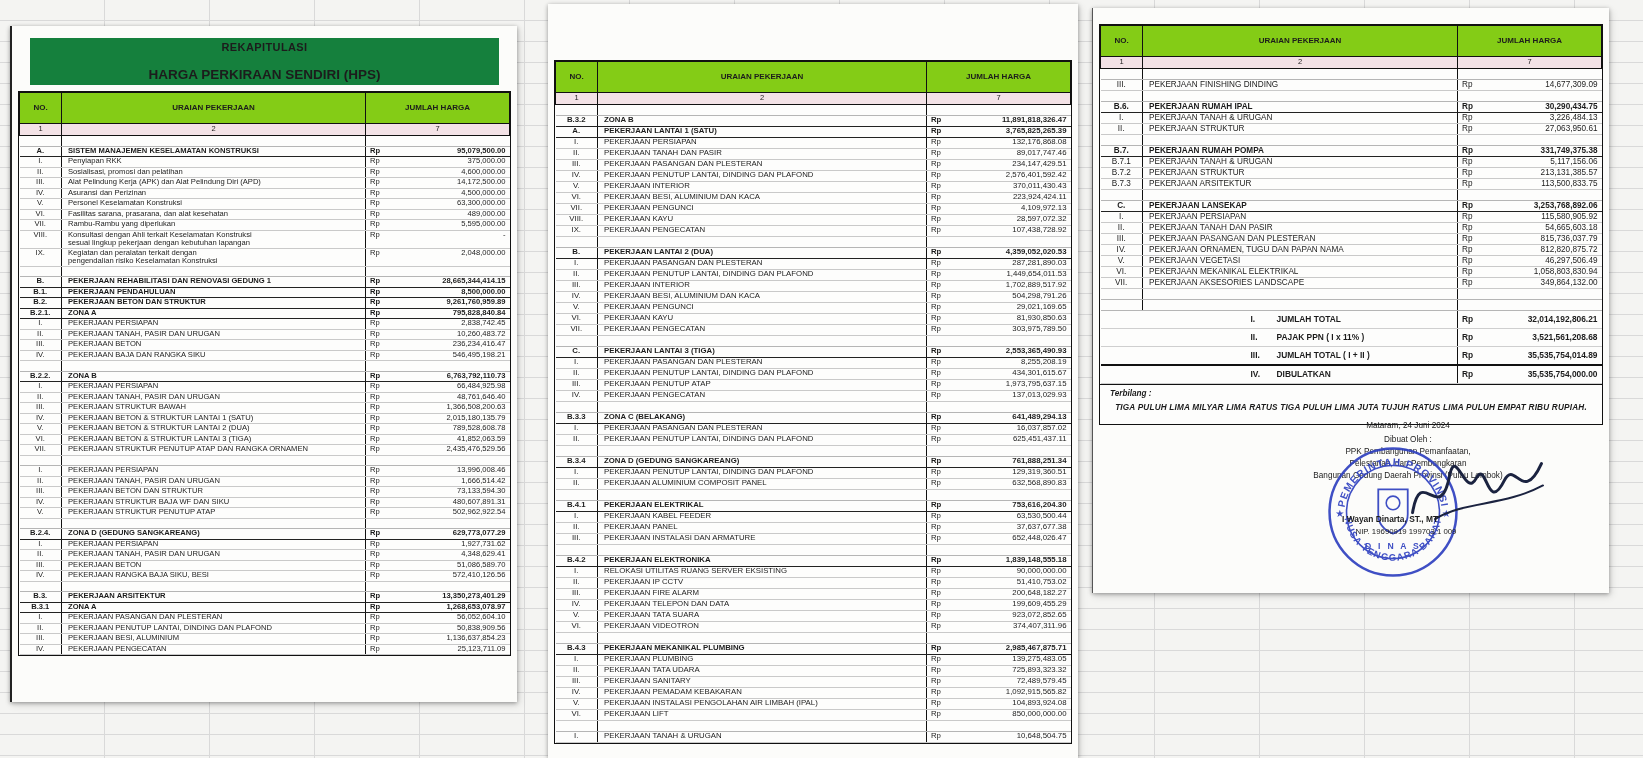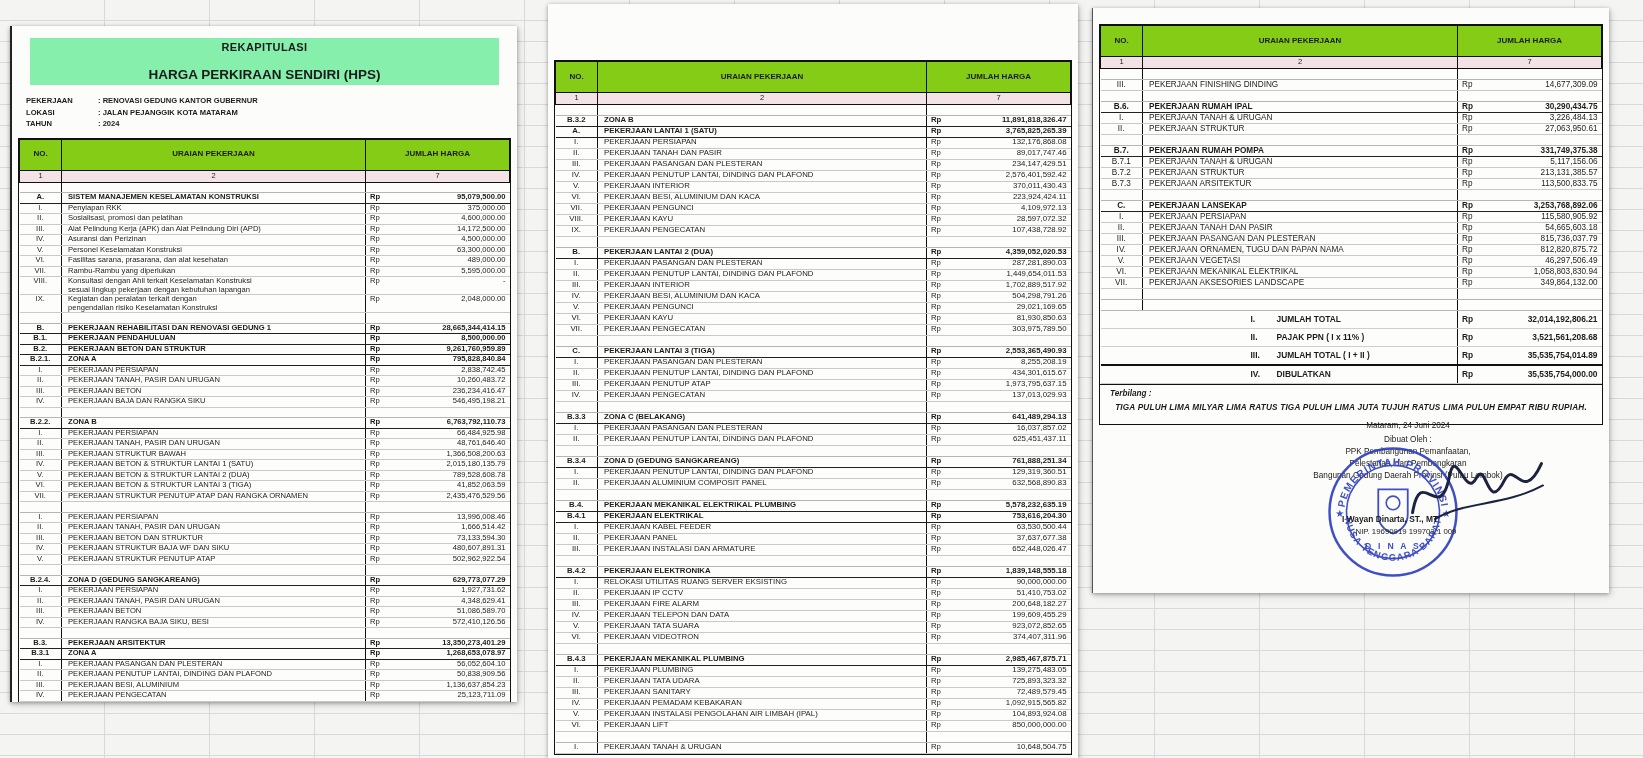--- a/index.html
+++ b/index.html
@@ -10,21 +10,21 @@
     background:
       repeating-linear-gradient(to right, transparent 0 104px, #d9d9d9 104px 105px),
       repeating-linear-gradient(to bottom, transparent 0 20px, #d9d9d9 20px 21px),
       #f4f4f2;
   }
   .page{position:absolute;background:#fcfcfa;box-shadow:0 1px 4px rgba(0,0,0,.35),2px 3px 8px rgba(0,0,0,.12);overflow:hidden;}
   .pg1{left:10px;top:26px;width:505px;height:676px;border-left:2px solid #222;}
   .pg2{left:548px;top:4px;width:530px;height:754px;}
   .pg3{left:1092px;top:8px;width:516px;height:585px;border-left:1px solid #555;}
 
-  .doc-title{margin:12px 18px 6px;padding:3px 0;background:#86efac;}
+  .doc-title{margin:12px 18px 6px;padding:3px 0;background:#15803d;}
   .t1{font-size:11px;font-weight:700;text-align:center;letter-spacing:.4px;}
   .t2{font-size:13.5px;font-weight:700;text-align:center;margin-top:14px;}
   .meta{margin:10px 0 8px 14px;border-collapse:collapse;}
   .meta td{font-size:7.8px;font-weight:700;padding:1px 0;vertical-align:top;}
   .meta td.ml{width:72px;}
 
   .tbl-wrap{border:1.6px solid #111;margin:0 6px;background:#fdfdfc;}
   table.tbl{border-collapse:collapse;width:100%;table-layout:fixed;}
   col.w-no{width:42px;} col.w-rp{width:26px;} col.w-amt{width:118px;}
   .tbl td{padding:0 2px;vertical-align:top;line-height:1.12;overflow:hidden;white-space:nowrap;}
@@ -60,36 +60,20 @@
 </head>
 <body>
 
 <div>
 
   <div class="page pg1">
     <div class="doc-title">
       <div class="t1">REKAPITULASI</div>
       <div class="t2">HARGA PERKIRAAN SENDIRI (HPS)</div>
     </div>
-    <table class="meta">
-      <tbody>
-          <tr>
-        <td class="ml">PEKERJAAN</td>
-        <td>: RENOVASI GEDUNG KANTOR GUBERNUR</td>
-      </tr>
-      <tr>
-        <td class="ml">LOKASI</td>
-        <td>: JALAN PEJANGGIK KOTA MATARAM</td>
-      </tr>
-      <tr>
-        <td class="ml">TAHUN</td>
-        <td>: 2024</td>
-      </tr>
-    </tbody>
-      </table>
     <div class="tbl-wrap">
       <table class="tbl">
         <colgroup>
             <col class="w-no">
             <col>
             <col class="w-rp">
             <col class="w-amt">
           </colgroup>
         <thead>
           <tr class="h1">
@@ -629,26 +613,20 @@
               <td class="c-rp">Rp</td>
               <td class="c-amt">632,568,890.83</td>
             </tr>
             <tr class="r-sp">
               <td class="c-no"></td>
               <td class="c-label"></td>
               <td class="c-rp"></td>
               <td class="c-amt"></td>
             </tr>
             <tr class="r-s">
-              <td class="c-no">B.4.</td>
-              <td class="c-label">PEKERJAAN MEKANIKAL ELEKTRIKAL PLUMBING</td>
-              <td class="c-rp">Rp</td>
-              <td class="c-amt">5,578,232,635.19</td>
-            </tr>
-            <tr class="r-s">
               <td class="c-no">B.4.1</td>
               <td class="c-label">PEKERJAAN ELEKTRIKAL</td>
               <td class="c-rp">Rp</td>
               <td class="c-amt">753,616,204.30</td>
             </tr>
             <tr class="r-i">
               <td class="c-no">I.</td>
               <td class="c-label">PEKERJAAN KABEL FEEDER</td>
               <td class="c-rp">Rp</td>
               <td class="c-amt">63,530,500.44</td>

